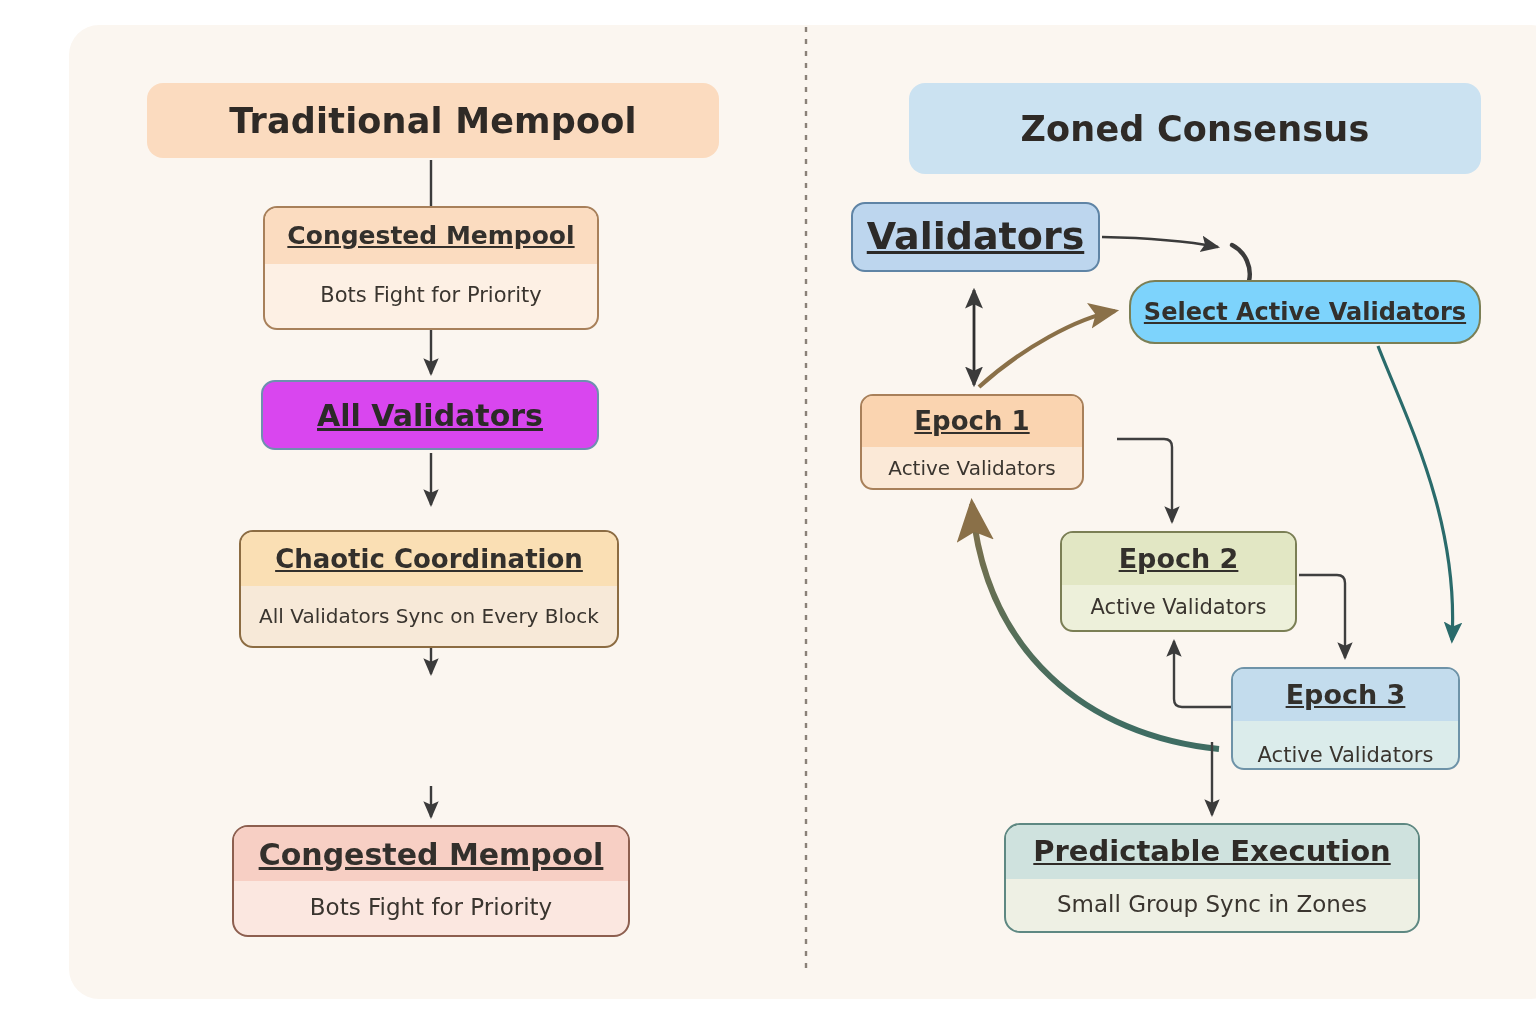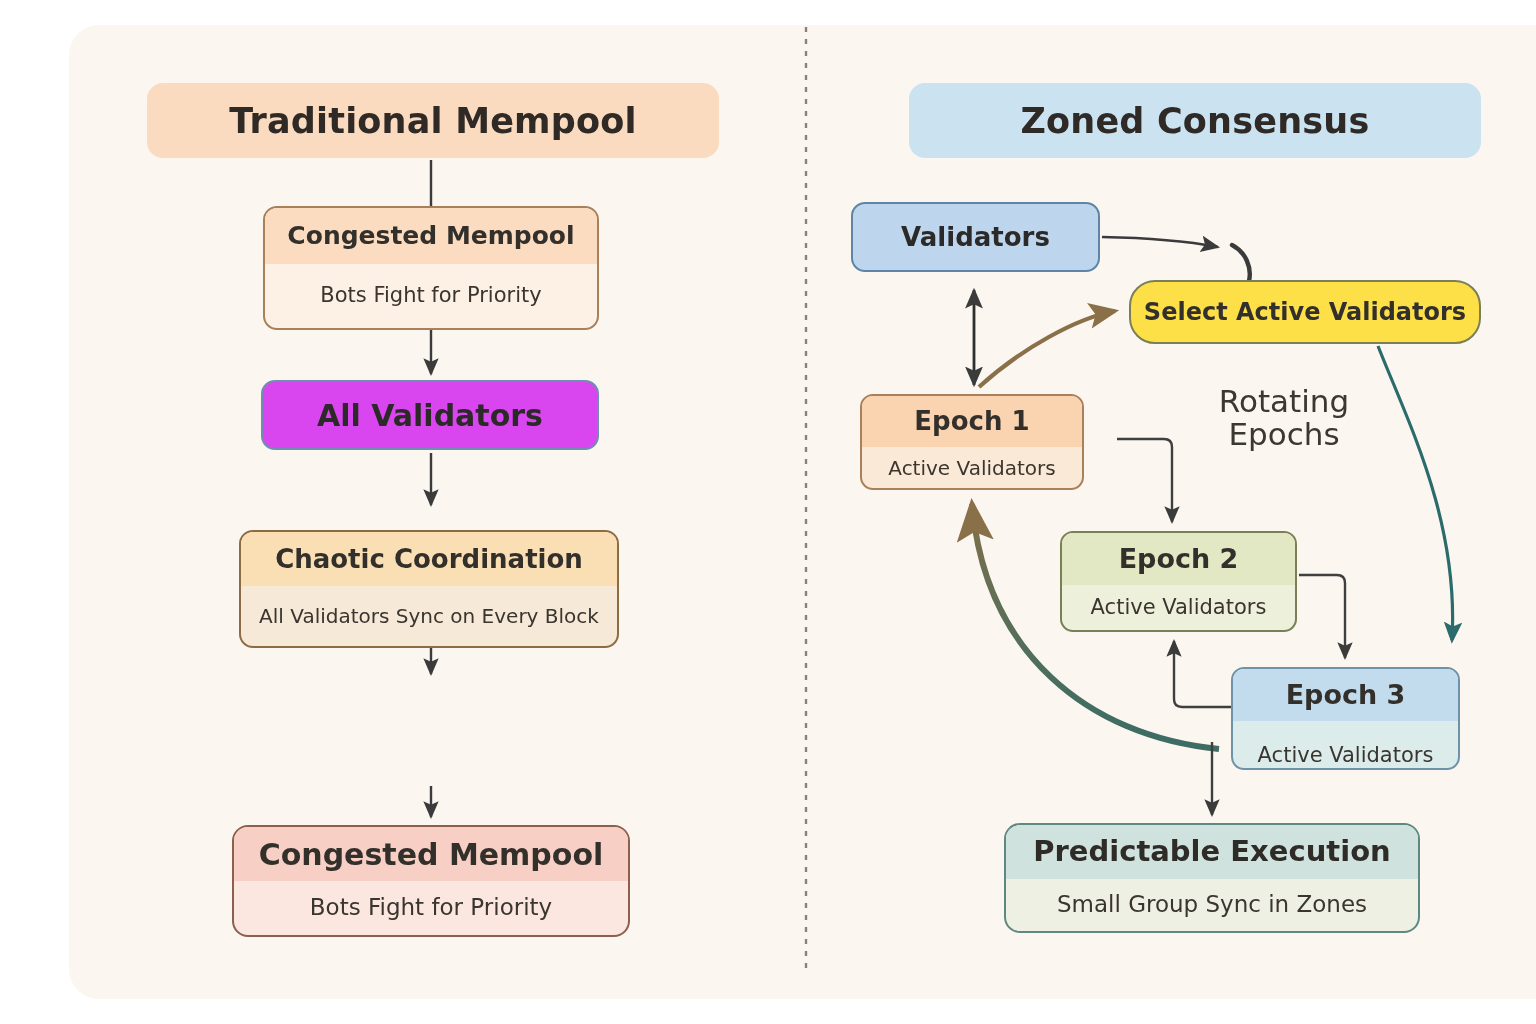--- a/index.html
+++ b/index.html
@@ -54,20 +54,21 @@
     letter-spacing: 0.2px;
     color: #2f2a26;
   }
   .node .title {
     flex: 0 0 auto;
     display: flex;
     align-items: center;
     justify-content: center;
     text-align: center;
     line-height: 1.1;
+    text-decoration: underline;
   }
   .node .subtitle {
     flex: 1 1 auto;
     display: flex;
     align-items: center;
     justify-content: center;
     text-align: center;
     line-height: 1.1;
   }
   .single .title {
@@ -135,37 +136,37 @@
   }
   #node-congested-bottom .title {
     height: 54px;
     background: #f7cfc4;
     font-size: 30px; font-weight: bold; color: #33302c;
   }
   #node-congested-bottom .subtitle { font-size: 23px; color: #3a352f; }
 
   
   #panel-right-title {
-    left: 862px; top: 83px; width: 572px; height: 75px;
+    left: 862px; top: 83px; width: 572px; height: 91px;
     background: #cbe2f1;
     font-size: 35px;
   }
   #node-validators {
     left: 804px; top: 202px; width: 249px; height: 70px;
     border: 2.5px solid #5f84a5;
     border-radius: 14px;
     background: #bdd6ee;
   }
-  #node-validators .title { font-size: 26px; font-weight: bold; color: #2c2a28; }
+  #node-validators .title { font-size: 38px; font-weight: bold; color: #2c2a28; }
 
   #node-select-active {
     left: 1082px; top: 280px; width: 352px; height: 64px;
     border: 2.5px solid #7b7f55;
     border-radius: 26px;
-    background: #fde047;
+    background: #7dd3fc;
   }
   #node-select-active .title { font-size: 24px; font-weight: bold; color: #33302c; }
 
   #node-epoch1 {
     left: 813px; top: 394px; width: 224px; height: 96px;
     border: 2.5px solid #a8805a;
     border-radius: 13px;
     background: #fbe9d7;
   }
   #node-epoch1 .title {
@@ -326,15 +327,13 @@
   <div class="node" id="node-epoch3">
     <div class="title">Epoch 3</div>
     <div class="subtitle">Active Validators</div>
   </div>
 
   <div class="node" id="node-predictable">
     <div class="title">Predictable Execution</div>
     <div class="subtitle">Small Group Sync in Zones</div>
   </div>
 
-  <div id="label-rotating">Rotating
-Epochs</div>
 </div>
 
 </body></html>

